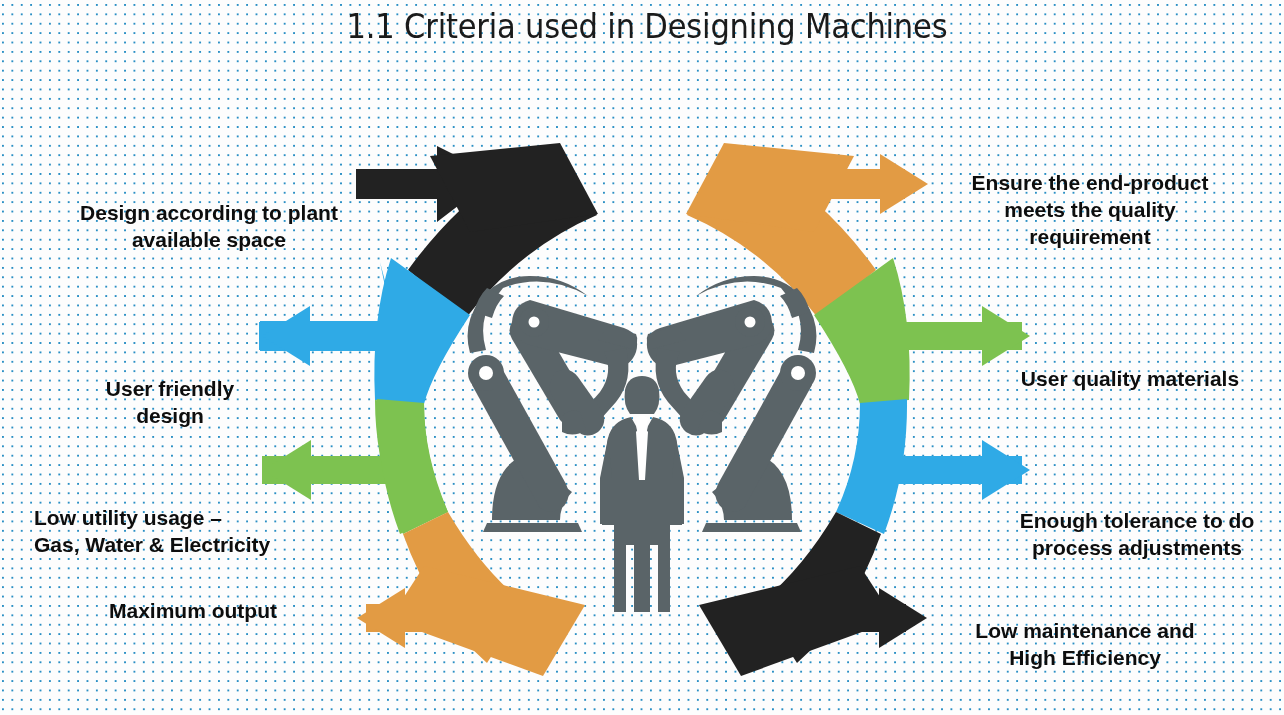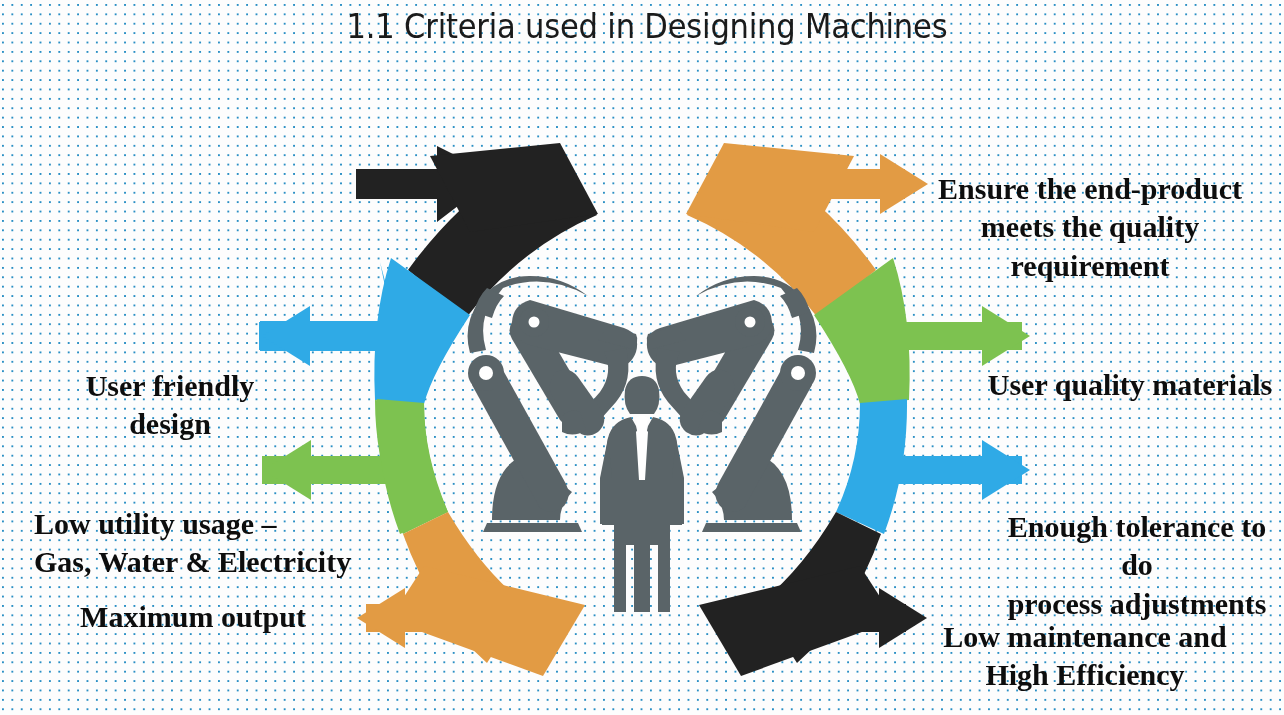--- a/index.html
+++ b/index.html
@@ -41,33 +41,33 @@
   }
   #diagram {
     position: absolute;
     left: 0;
     top: 0;
     width: 1284px;
     height: 715px;
   }
   .label {
     position: absolute;
-    font-family: Liberation Serif, serif;
-    font-size: 30px;
+    font-family: Liberation Sans, sans-serif;
+    font-size: 21px;
     font-weight: bold;
     color: #0d0d0d;
     line-height: 1.28;
     white-space: pre-line;
   }
   .label.right { text-align: center; }
   .label.left  { text-align: center; }
 
   
   #label-design        { left: 34px;  top: 200px; width: 350px; text-align: center; }
-  #label-user          { left: 60px;  top: 367px; width: 220px; }
+  #label-user          { left: 60px;  top: 376px; width: 220px; }
   #label-utility       { left: 34px;  top: 505px; width: 330px; text-align: left; }
   #label-maxoutput     { left: 58px;  top: 598px; width: 270px; text-align: center; }
 
   
   #label-ensure        { left: 930px; top: 170px; width: 320px; }
   #label-highquality   { left: 985px; top: 366px; width: 290px; font-weight: 600; }
   #label-tolerance     { left: 992px; top: 508px; width: 290px; }
   #label-lowmaint      { left: 940px; top: 618px; width: 290px; }
 </style>
 </head>
@@ -182,20 +182,22 @@
           <path d="M 631,417 Q 612,421 608,438 L 602,475 L 602,525 L 614,525 L 614,612 L 626,612 L 626,545 L 634,545 L 634,612 L 650,612 L 650,545 L 658,545 L 658,612 L 670,612 L 670,525 L 682,525 L 682,475 L 676,438 Q 672,421 653,417 L 648,426 L 642,452 L 636,426 Z"></path>
           <path d="M 642,424 L 648,432 L 645,480 L 639,480 L 636,432 Z" fill="#ffffff"></path>
           <path d="M 636,418 L 642,448 L 648,418 L 644,416 L 640,416 Z" fill="#ffffff"></path>
           <path d="M 608,438 L 600,478 L 600,524 L 612,524 L 612,478 Z"></path>
           <path d="M 676,438 L 684,478 L 684,524 L 672,524 L 672,478 Z"></path>
         </g>
       </g>
     </g>
   </svg>
 
+  <div class="label left" id="label-design">Design according to plant
+available space</div>
   <div class="label left" id="label-user">User friendly
 design</div>
   <div class="label left" id="label-utility">Low utility usage –
 Gas, Water &amp; Electricity</div>
   <div class="label left" id="label-maxoutput">Maximum output</div>
 
   <div class="label right" id="label-ensure">Ensure the end-product
 meets the quality
 requirement</div>
   <div class="label right" id="label-highquality">User quality materials</div>

